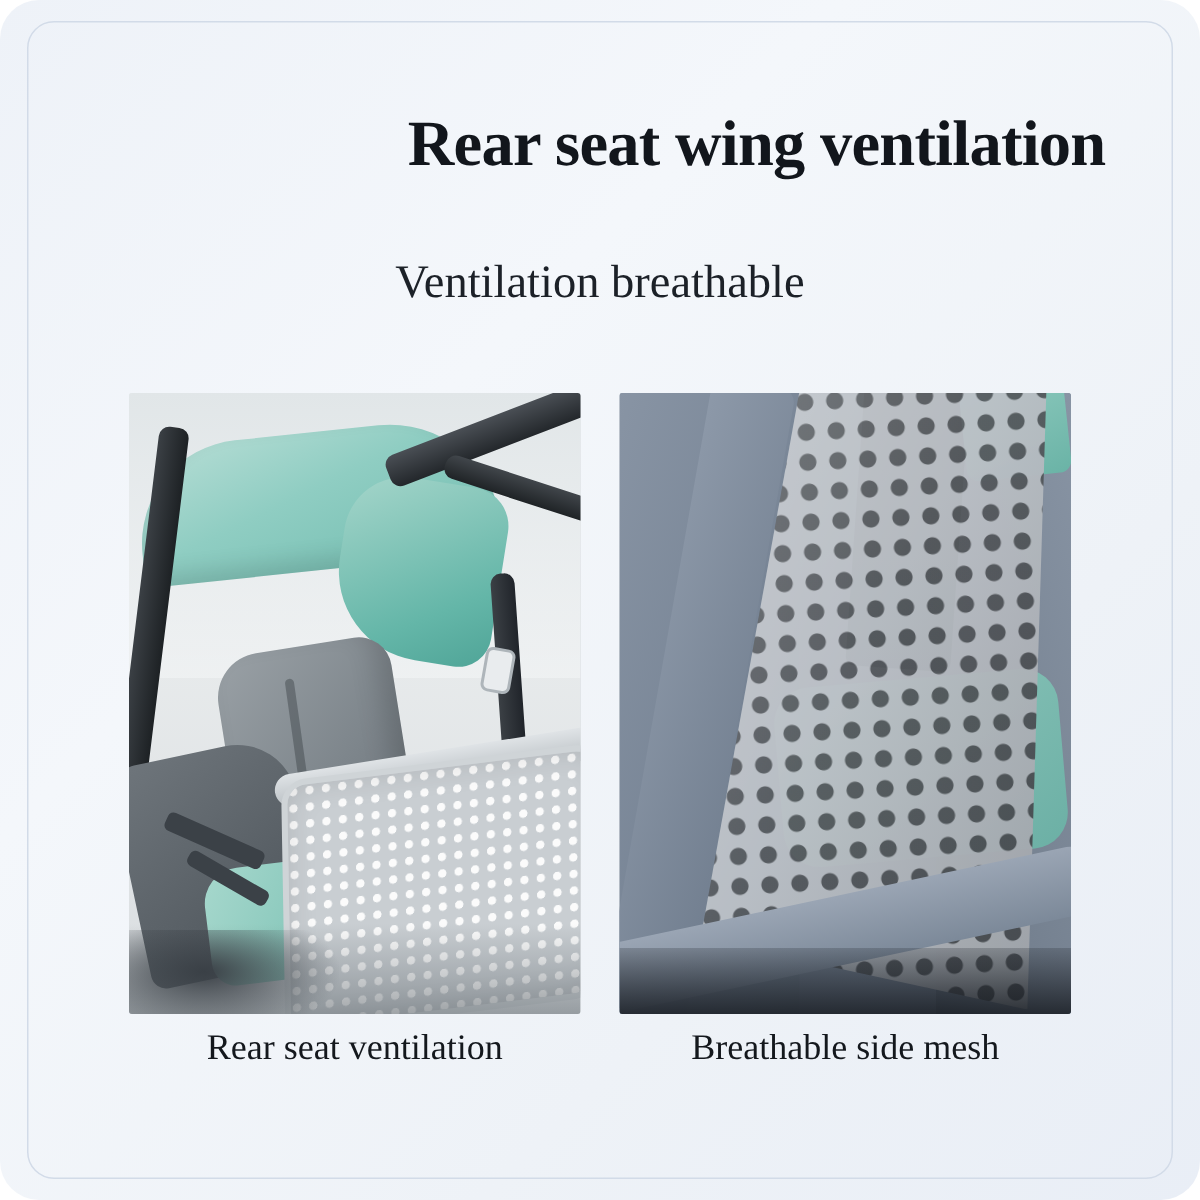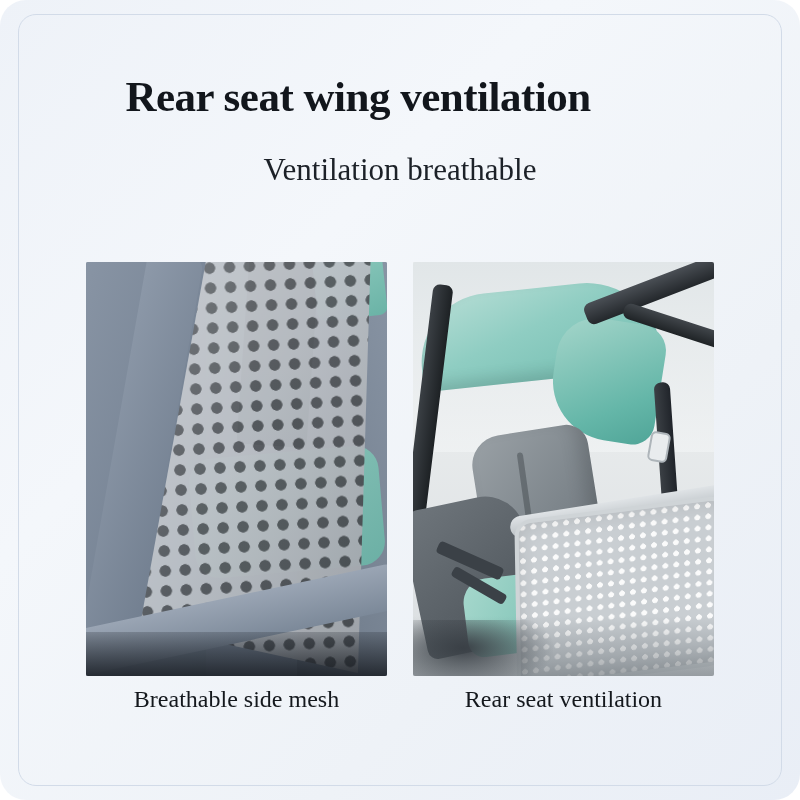--- a/index.html
+++ b/index.html
@@ -31,30 +31,31 @@
     border: 1px solid #d2dbe8;
     border-radius: 18px;
     box-sizing: border-box;
     pointer-events: none;
   }
   .headline {
     position: absolute;
     top: 72px;
     left: 0;
     width: 716px;
-    text-align: center;
+    text-align: right;
     font-size: 43px;
     font-weight: bold;
     color: #12161c;
     letter-spacing: -0.5px;
     font-family: "Liberation Serif", serif;
+    padding-left: 21px;
   }
   .subline {
     position: absolute;
-    top: 150px;
+    top: 168px;
     left: 0;
     width: 800px;
     text-align: center;
     font-size: 31px;
     line-height: 40px;
     color: #1c2128;
     font-family: "Liberation Serif", serif;
   }
   .subline .l2 { display: block; }
 
@@ -292,37 +293,20 @@
 <div class="page">
   <div class="inner-frame"></div>
 
   <div class="headline">Rear seat wing ventilation</div>
 
   <div class="subline">
     <span>Ventilation breathable</span>
   </div>
 
   <div class="gallery">
-
-    <div class="photo-card">
-      <div class="photo">
-        <div class="p2-bg"></div>
-        <div class="p2-denim-left"></div>
-        <div class="p2-denim-right"></div>
-        <div class="p2-black-strip"></div>
-        <div class="p2-teal-top"></div>
-        <div class="p2-teal-mid"></div>
-        <div class="p2-mesh"></div>
-        <div class="p2-mesh-sheen"></div>
-        <div class="p2-bind-left"></div>
-        <div class="p2-bind-bottom"></div>
-        <div class="p2-bottom-dark"></div>
-      </div>
-      <div class="caption cap2">Breathable side mesh</div>
-    </div>
 
     <div class="photo-card">
       <div class="photo">
         <div class="p1-bg"></div>
         <div class="p1-wallshadow"></div>
         <div class="p1-canopy"></div>
         <div class="p1-canopy2"></div>
         <div class="p1-frame-bar p1-handle"></div>
         <div class="p1-frame-bar p1-handle2"></div>
         <div class="p1-frame-bar p1-post-left"></div>
@@ -335,14 +319,31 @@
         <div class="p1-strap p1-strap-b"></div>
         <div class="p1-clip"></div>
         <div class="p1-mesh-edge"></div>
         <div class="p1-mesh"></div>
         <div class="p1-wheelshadow"></div>
         <div class="p1-dark-bottom"></div>
       </div>
       <div class="caption cap1">Rear seat ventilation</div>
     </div>
 
+    <div class="photo-card">
+      <div class="photo">
+        <div class="p2-bg"></div>
+        <div class="p2-denim-left"></div>
+        <div class="p2-denim-right"></div>
+        <div class="p2-black-strip"></div>
+        <div class="p2-teal-top"></div>
+        <div class="p2-teal-mid"></div>
+        <div class="p2-mesh"></div>
+        <div class="p2-mesh-sheen"></div>
+        <div class="p2-bind-left"></div>
+        <div class="p2-bind-bottom"></div>
+        <div class="p2-bottom-dark"></div>
+      </div>
+      <div class="caption cap2">Breathable side mesh</div>
+    </div>
+
   </div>
 </div>
 
 </body></html>

